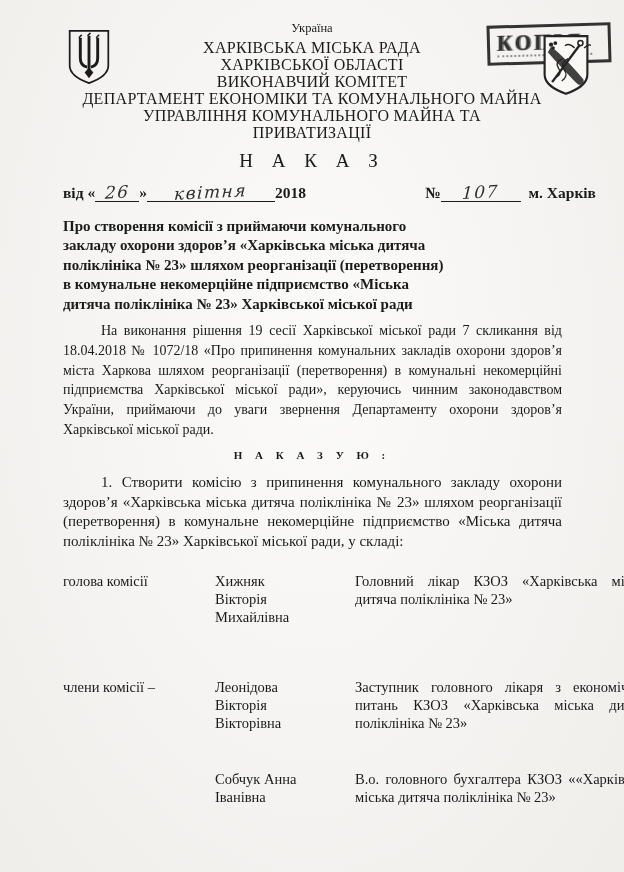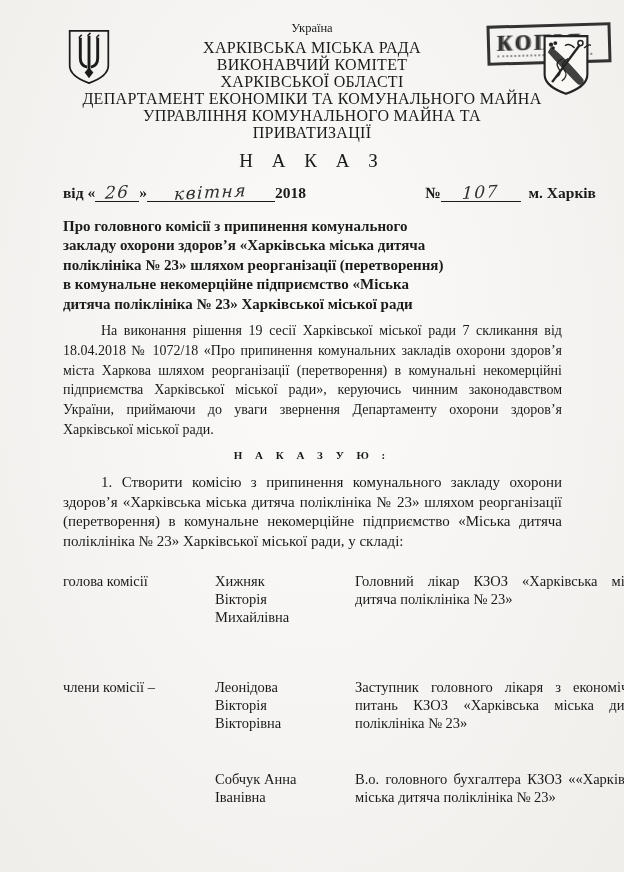--- a/index.html
+++ b/index.html
@@ -125,22 +125,22 @@
       <circle cx="36.5" cy="8.5" r="2.4" fill="none" stroke="#242424" stroke-width="1.4"></circle>
       <path d="M31,13 q-5,-5 -9,-2 M40,13 q5,-5 8,-1" stroke="#242424" stroke-width="1.3" fill="none"></path>
       <path d="M13,41 q7,-3 3,-9 q-4,-6 4,-9" stroke="#242424" stroke-width="1.2" fill="none"></path>
       <path d="M19,44 q7,-5 2,-11 q-4,-6 4,-10" stroke="#242424" stroke-width="1.2" fill="none"></path>
     </svg>
   </div>
 
   <div class="header-center">
     <div class="country">Україна</div>
     <div class="org-line">ХАРКІВСЬКА МІСЬКА РАДА</div>
+    <div class="org-line">ХАРКІВСЬКОЇ ОБЛАСТІ</div>
     <div class="org-line">ВИКОНАВЧИЙ КОМІТЕТ</div>
-    <div class="org-line">ХАРКІВСЬКОЇ ОБЛАСТІ</div>
     <div class="org-line">ДЕПАРТАМЕНТ ЕКОНОМІКИ ТА КОМУНАЛЬНОГО МАЙНА</div>
     <div class="org-line">УПРАВЛІННЯ КОМУНАЛЬНОГО МАЙНА ТА</div>
     <div class="org-line">ПРИВАТИЗАЦІЇ</div>
   </div>
 
   <div class="doc-type">Н А К А З</div>
 
   <div class="dateline">
     <span class="dl-left">
       <span>від «</span>
@@ -150,21 +150,21 @@
         <span class="year">2018</span>
     </span>
     <span class="dl-right">
       <span>№</span>
         <span class="blank number"><span class="handwrite">107</span></span>
         <span class="city">м. Харків</span>
     </span>
   </div>
 
   <div class="subject">
-    <div>Про головного комісії з припинення комунального</div>
+    <div>Про створення комісії з приймаючи комунального</div>
     <div>закладу охорони здоров’я «Харківська міська дитяча</div>
     <div>поліклініка № 23» шляхом реорганізації (перетворення)</div>
     <div>в комунальне некомерційне підприємство «Міська</div>
     <div>дитяча поліклініка № 23» Харківської міської ради</div>
   </div>
 
   <p class="preamble">На виконання рішення 19 сесії Харківської міської ради 7 скликання від 18.04.2018 № 1072/18 «Про припинення комунальних закладів охорони здоров’я міста Харкова шляхом реорганізації (перетворення) в комунальні некомерційні підприємства Харківської міської ради», керуючись чинним законодавством України, приймаючи до уваги звернення Департаменту охорони здоров’я Харківської міської ради.</p>
 
   <div class="order-word">Н А К А З У Ю :</div>
 

